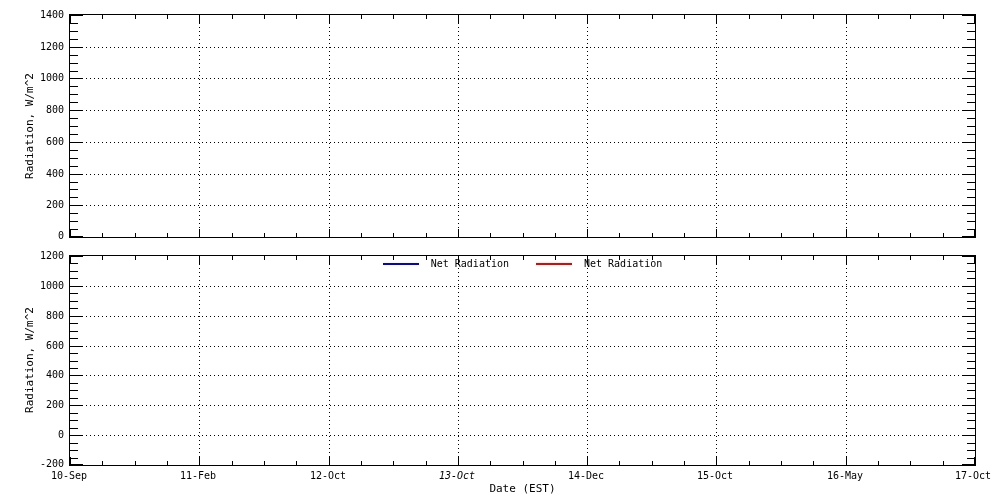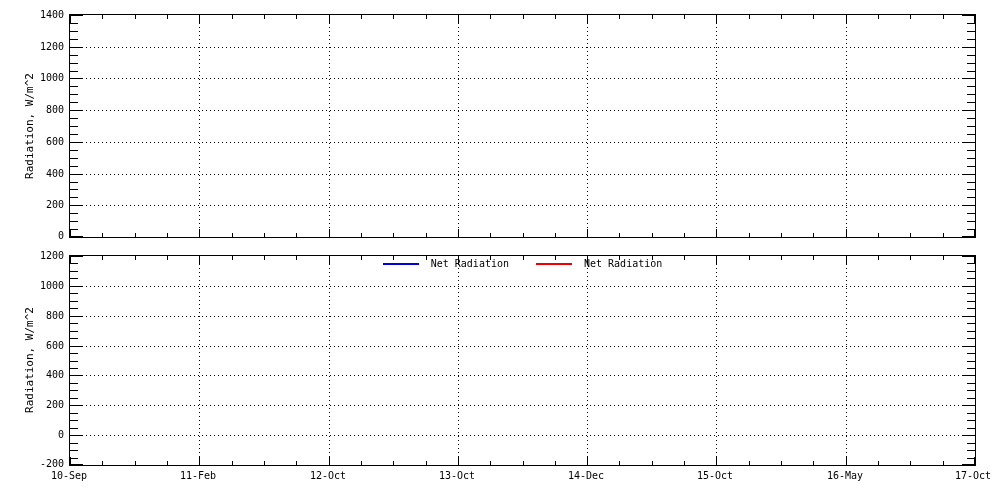--- a/index.html
+++ b/index.html
@@ -29,20 +29,21 @@
 <body>
 
 <div class="figure" id="figure">
 
   <div class="chart-title" style="left:69px;top:21px;width:907px;">CREST Radiation Data at Caribou, ME    Oct 10, 2022(2022283) – Oct 17, 2022(2022290)</div>
 
   <div class="axis-label y-rot" style="left:30px;top:126px;">Radiation, W/m^2</div>
 
   <div class="axis-label y-rot" style="left:30px;top:360px;">Radiation, W/m^2</div>
 
+  <div class="axis-label x-centered" style="left:69px;top:483px;width:907px;">Date (EST)</div>
 
   <div class="plot-area" id="area0" style="left:69px;top:14px;width:907px;height:224px;">
       <div class="tick" style="left: 0px; top: 221px; width: 13px; height: 1px;"></div>
       <div class="tick" style="right: 0px; top: 221px; width: 13px; height: 1px;"></div>
       <div class="grid-h" style="top: 190px;"></div>
       <div class="tick" style="left: 0px; top: 190px; width: 13px; height: 1px;"></div>
       <div class="tick" style="right: 0px; top: 190px; width: 13px; height: 1px;"></div>
       <div class="grid-h" style="top: 159px;"></div>
       <div class="tick" style="left: 0px; top: 159px; width: 13px; height: 1px;"></div>
       <div class="tick" style="right: 0px; top: 159px; width: 13px; height: 1px;"></div>
@@ -323,18 +324,18 @@
     <div class="ytick-label" style="left: 12px; top: 429px;">0</div>
     <div class="ytick-label" style="left: 12px; top: 399px;">200</div>
     <div class="ytick-label" style="left: 12px; top: 369px;">400</div>
     <div class="ytick-label" style="left: 12px; top: 340px;">600</div>
     <div class="ytick-label" style="left: 12px; top: 310px;">800</div>
     <div class="ytick-label" style="left: 12px; top: 280px;">1000</div>
     <div class="ytick-label" style="left: 12px; top: 250px;">1200</div>
     <div class="xtick-label" style="left: 34px; top: 470px;">10-Sep</div>
     <div class="xtick-label" style="left: 163px; top: 470px;">11-Feb</div>
     <div class="xtick-label" style="left: 293px; top: 470px;">12-Oct</div>
-    <div class="xtick-label" style="left: 422px; top: 470px;">13-Oct</div>
+    <div class="xtick-label" style="left: 422px; top: 470px; font-style: italic;">13-Oct</div>
     <div class="xtick-label" style="left: 551px; top: 470px;">14-Dec</div>
     <div class="xtick-label" style="left: 680px; top: 470px; text-align: center;">15-Oct</div>
     <div class="xtick-label" style="left: 810px; top: 470px;">16-May</div>
     <div class="xtick-label" style="left: 938px; top: 470px;">17-Oct</div>
   </div>
 
 </body></html>

